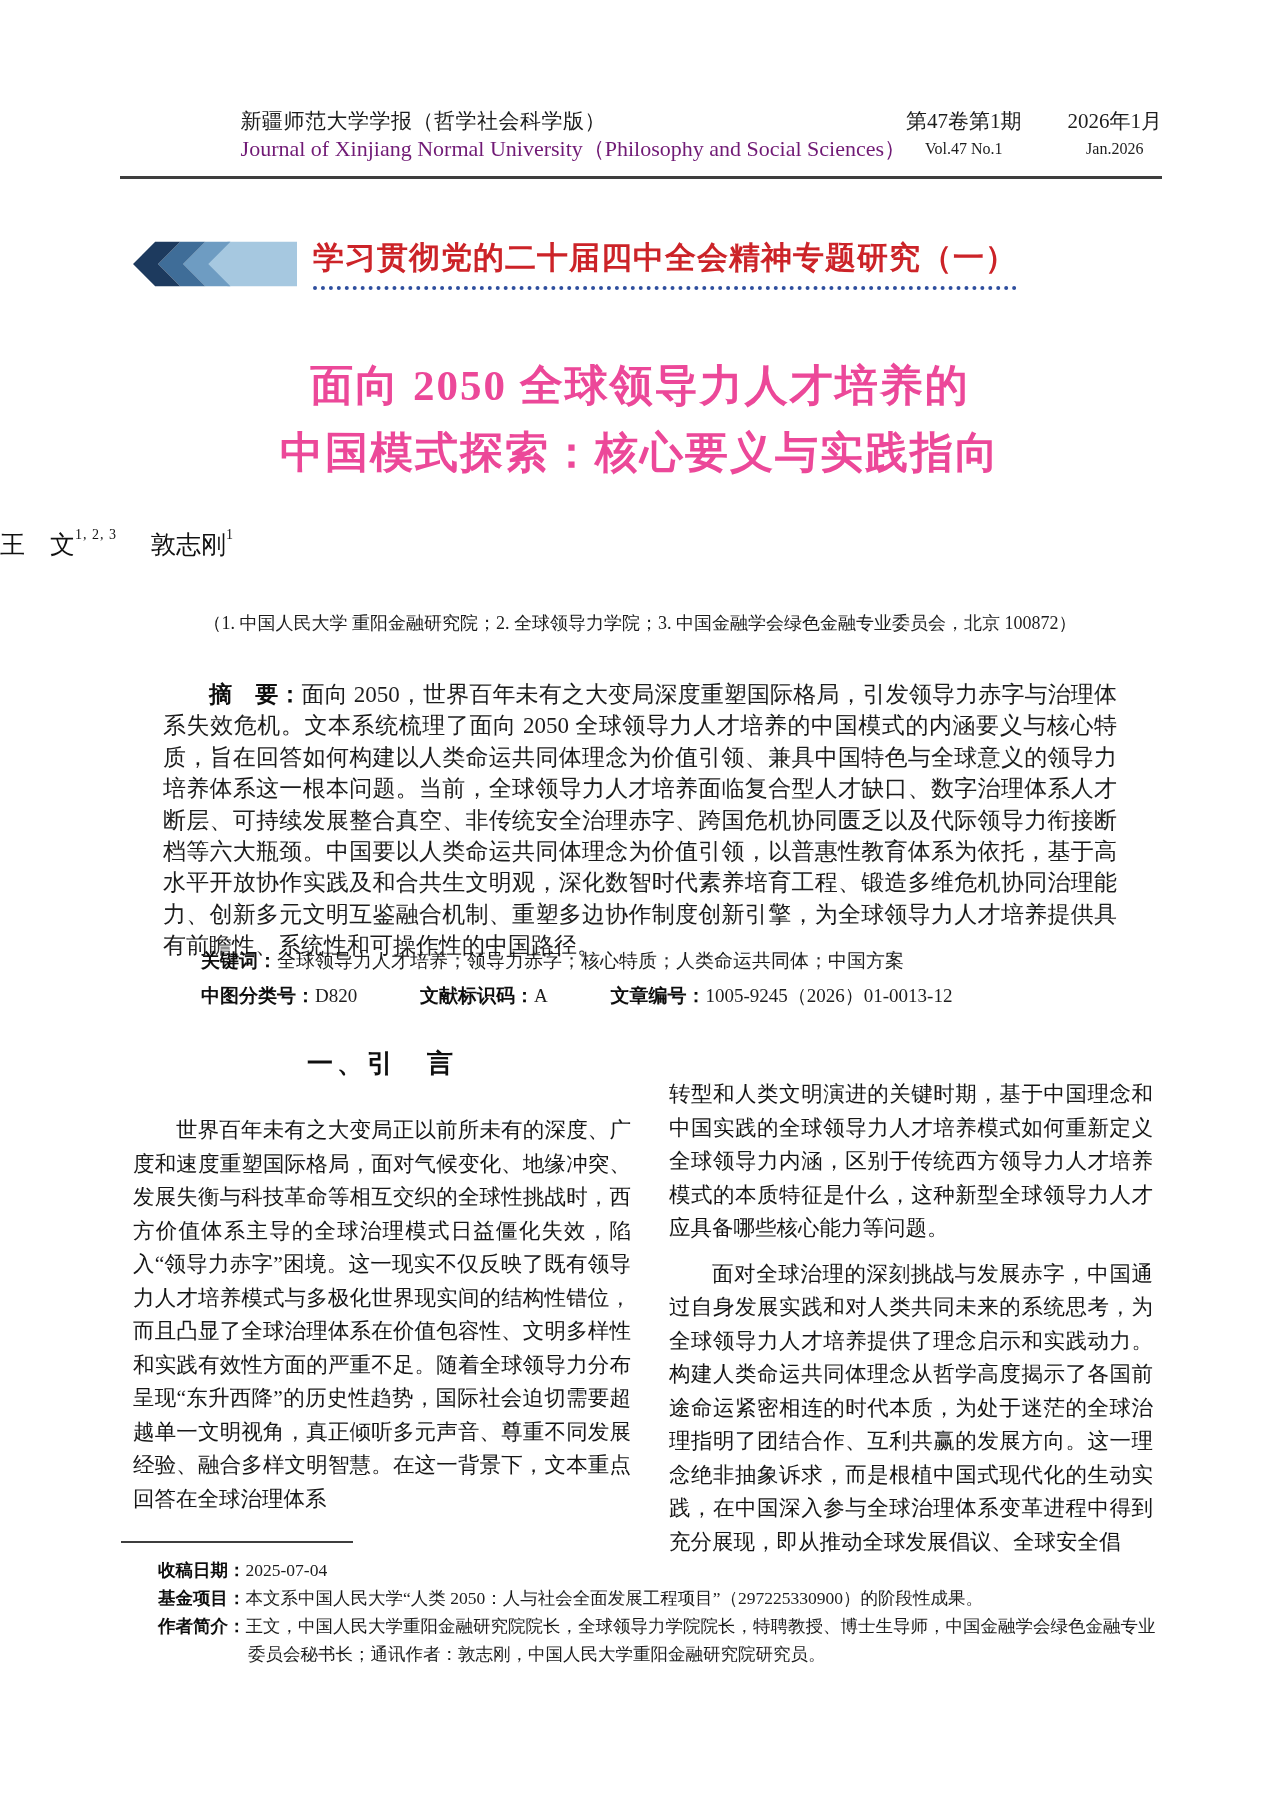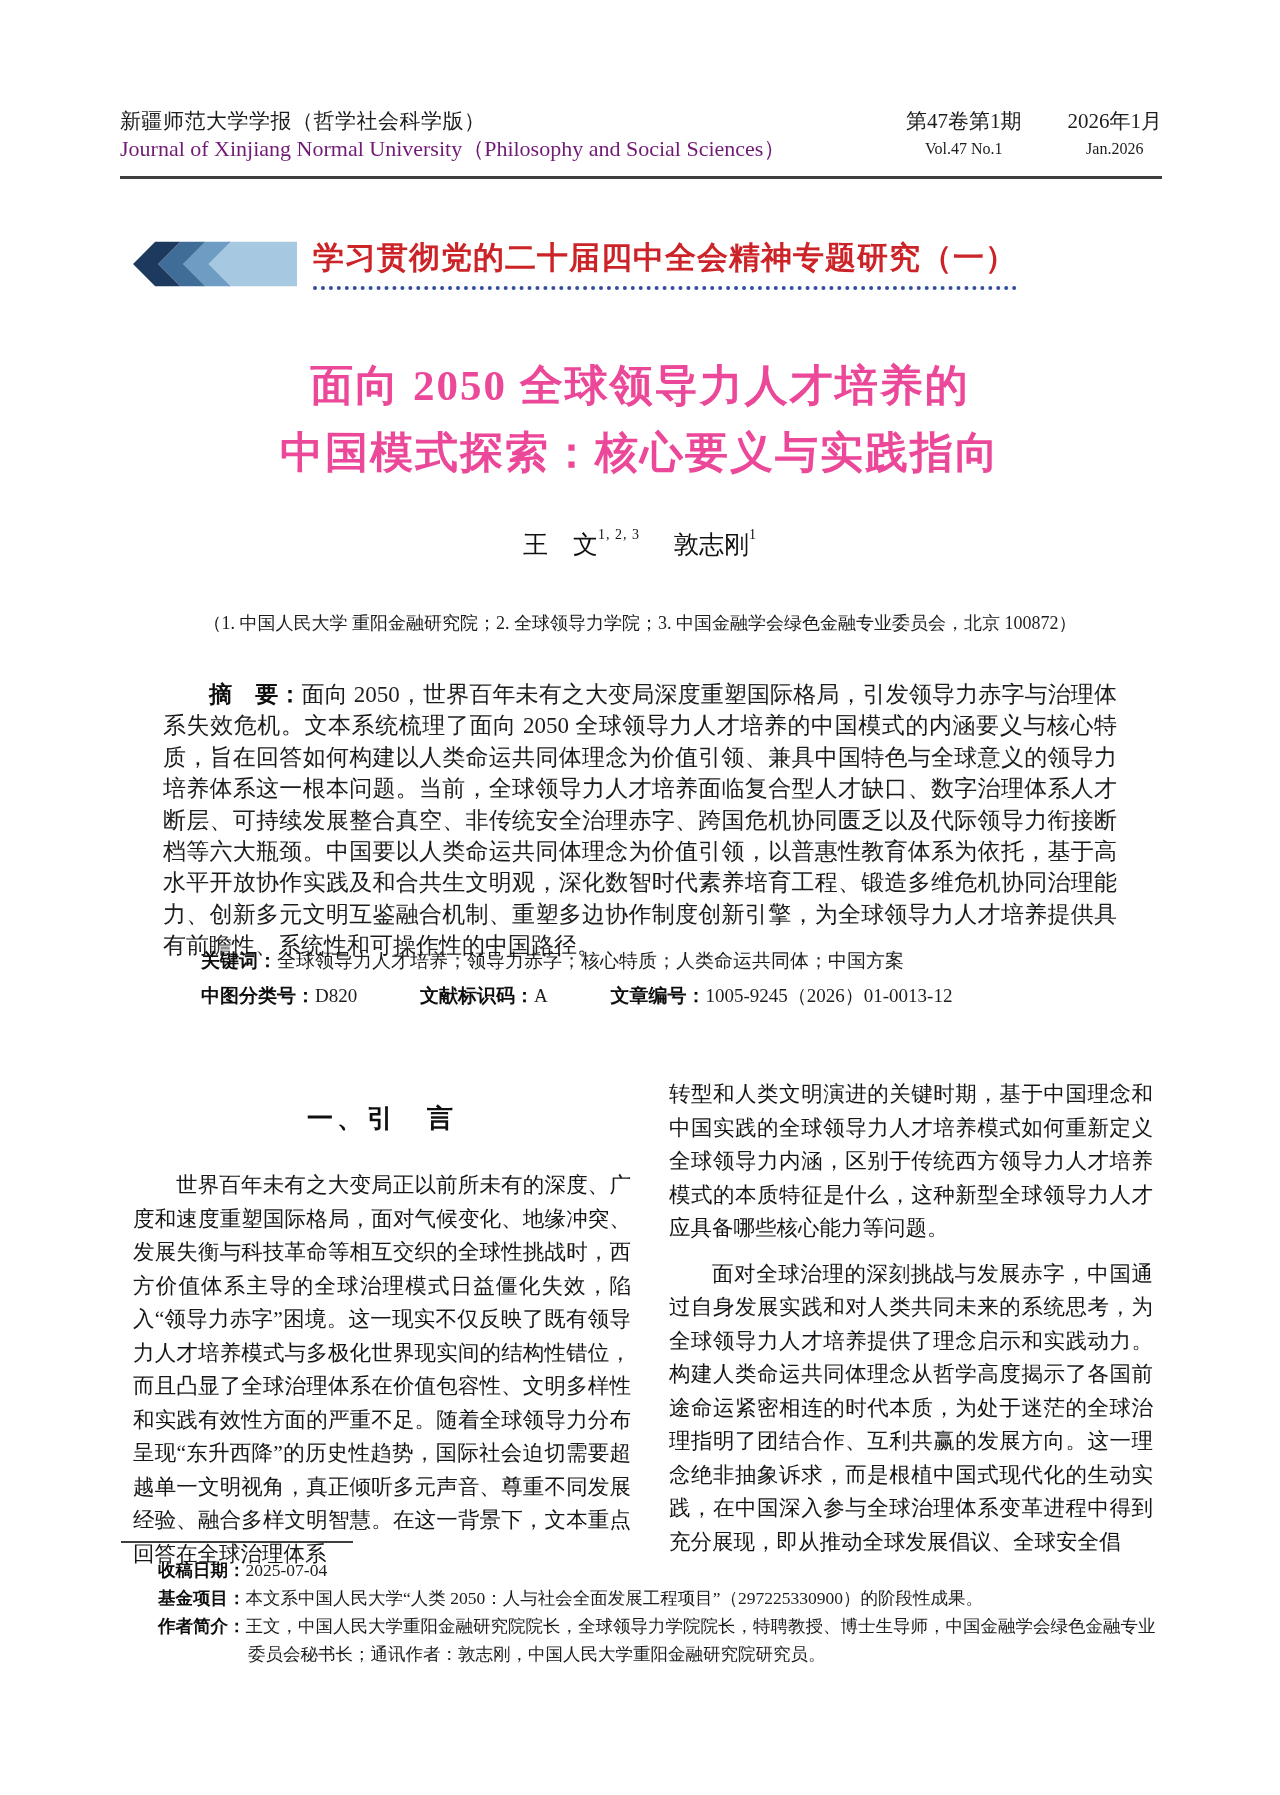--- a/index.html
+++ b/index.html
@@ -2,53 +2,53 @@
 <html><head>
 <meta charset="utf-8">
 <style>
   html,body{margin:0;padding:0;background:#e8e8e8;}
   .page{
     position:relative;width:1280px;height:1795px;background:#ffffff;
     margin:0 auto;overflow:hidden;color:#1c1c1c;
     font-family:"Liberation Serif", serif;
   }
   
-  .hdr{position:absolute;left:120px;right:118px;top:108px;display:flex;justify-content:space-between;}
+  .hdr{position:absolute;left:120px;right:118px;top:108px;display:flex;justify-content:flex-end;}
   .hdr-left .cn{font-size:21px;line-height:26px;letter-spacing:.5px;}
   .hdr-left .en{font-size:22px;line-height:30px;color:#701a75;}
   .hdr-right{display:flex;gap:46px;text-align:center;}
   .hdr-right .cn{font-size:21px;line-height:26px;}
   .hdr-right .en{font-size:16px;line-height:30px;}
   .hdr-rule{position:absolute;left:120px;right:118px;top:176px;height:3px;background:#3e3e3e;}
   
   .banner{position:absolute;left:133px;top:237px;display:flex;align-items:center;}
   .banner svg{display:block;margin-right:16px;}
   .banner-text{
     font-family:"Liberation Sans", sans-serif;font-weight:bold;
     font-size:31px;letter-spacing:1px;
     padding-bottom:7px;border-bottom:4px dotted #2f4f9e;
   }
   
   .title{position:absolute;left:0;width:100%;top:352px;text-align:center;
     font-size:43px;font-weight:bold;line-height:67px;letter-spacing:2px;color:#ec4899;}
-  .authors{position:absolute;left:0;width:100%;top:527px;text-align:center;font-size:25px;color:#111;}
+  .authors{position:absolute;left:0;width:100%;top:527px;text-align:left;font-size:25px;color:#111;}
   .authors sup{font-size:14px;vertical-align:14px;letter-spacing:1px;}
   .authors .gap{display:inline-block;width:34px;}
   .affil{position:absolute;left:0;width:100%;top:611px;text-align:center;font-size:18px;color:#1c1c1c;}
   
   .abstract{position:absolute;left:163px;width:954px;top:679px;
     font-size:23px;line-height:31.4px;text-align:justify;text-indent:2em;}
   .lbl{font-family:"Liberation Sans", sans-serif;font-weight:bold;color:#0e0e0e;}
   .kwline{position:absolute;left:163px;width:954px;top:948px;font-size:19px;padding-left:38px;box-sizing:border-box;}
   .clcline{position:absolute;left:163px;width:954px;top:983px;font-size:19px;padding-left:38px;box-sizing:border-box;}
   .clcline .grp{display:inline-block;margin-right:58px;}
   .clcline .grp:last-child{margin-right:0;}
   
   .col{font-size:21.5px;line-height:33.5px;text-align:justify;color:#161616;}
-  .col-left{position:absolute;left:121px;width:522px;top:1099px;}
+  .col-left{position:absolute;left:121px;width:522px;top:1044px;}
   .col-right{position:absolute;left:657px;width:508px;top:1066px;}
   .sec-title{text-align:center;font-size:26px;font-weight:bold;line-height:40px;
     letter-spacing:4px;margin:0 0 30px 0;color:#0f0f0f;}
   .col p{margin:12px;}
   .indent{text-indent:2em;}
   
   .fn-rule{position:absolute;left:121px;top:1541px;width:232px;height:2px;background:#3e3e3e;}
   .footnotes{position:absolute;left:158px;width:1012px;top:1556px;font-size:17.5px;line-height:28px;color:#1c1c1c;}
   .fn{padding-left:90px;text-indent:-90px;}
   .fn .lbl{font-size:17.5px;}

